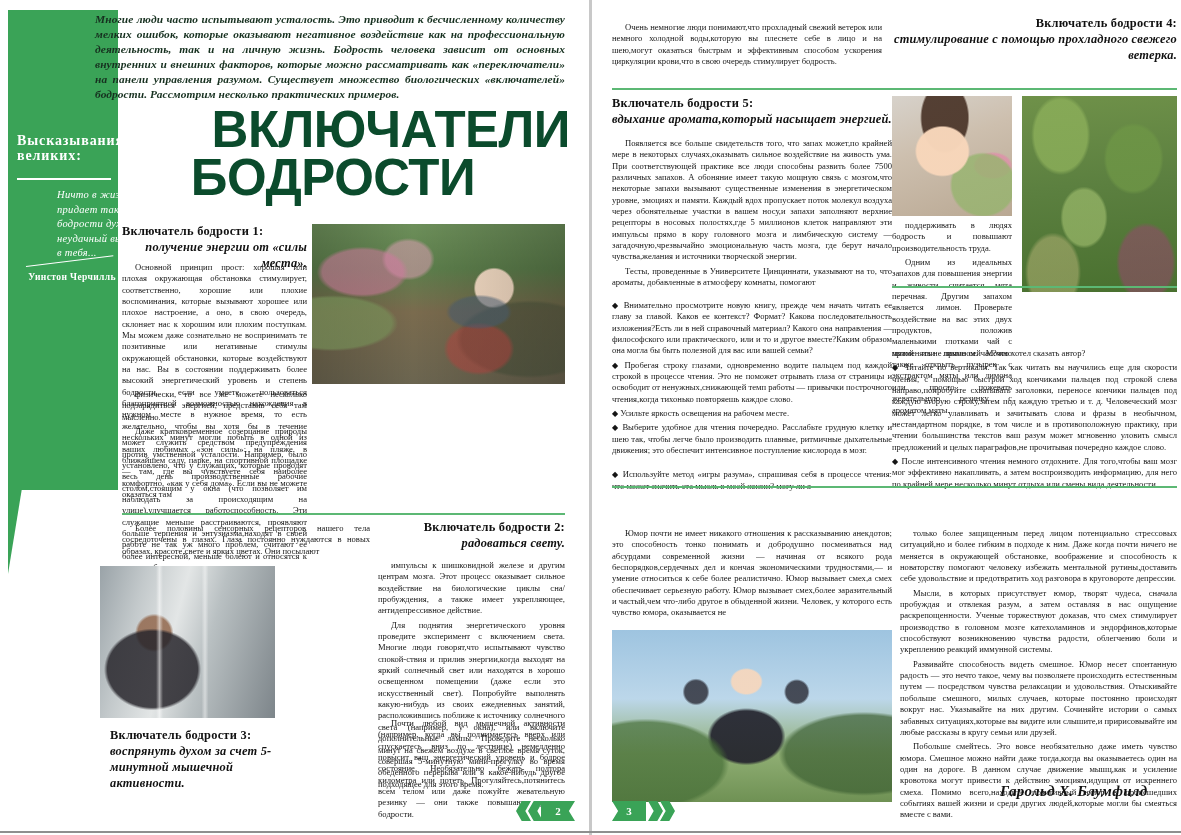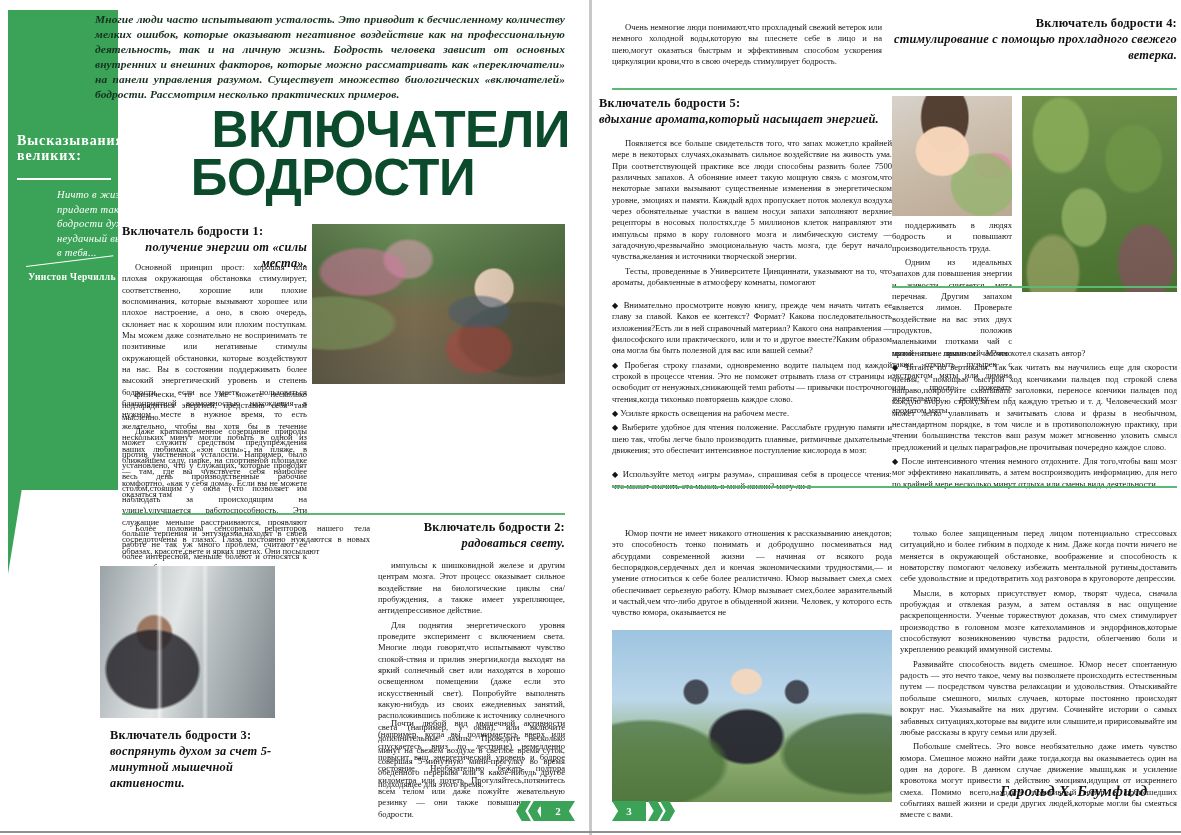--- a/index.html
+++ b/index.html
@@ -175,21 +175,21 @@
       <p>Очень немногие люди понимают,что прохладный свежий ветерок или немного холодной воды,которую вы плеснете себе в лицо и на шею,могут оказаться быстрым и эффективным способом ускорения циркуляции крови,что в свою очередь стимулирует бодрость.</p>
     </div>
 
     <div class="hd" style="position:absolute;left:300px;top:16px;width:285px;">
       <span class="hd-num" style="text-align:right;">Включатель бодрости 4:</span>
       <span class="hd-sub">стимулирование с помощью прохладного свежего ветерка.</span>
     </div>
 
     <div class="rule-green" style="position:absolute;left:20px;top:88px;width:565px;"></div>
 
-    <div class="hd sub-left" style="position:absolute;left:7px;top:96px;width:280px;">
+    <div class="hd sub-left" style="position:absolute;left:20px;top:96px;width:280px;">
       <span class="hd-num">Включатель бодрости 5:</span>
       <span class="hd-sub" style="text-align:left;">вдыхание аромата,который насыщает энергией.</span>
     </div>
 
     <div class="body-col" style="position:absolute;left:20px;top:138px;width:280px;">
       <p>Появляется все больше свидетельств  того, что запах может,по крайней мере в некоторых случаях,оказывать сильное воздействие на живость ума. При соответствующей практике все люди способны развить более 7500 различных запахов. А обоняние имеет такую мощную связь с мозгом,что некоторые запахи вызывают существенные изменения в энергетическом уровне, эмоциях и памяти. Каждый вдох пропускает поток молекул воздуха через обонятельные участки в вашем носу,и запахи заполняют верхние рецепторы в носовых полостях,где 5 миллионов клеток направляют эти импульсы прямо в кору головного мозга и лимбическую систему — загадочную,чрезвычайно эмоциональную часть мозга, где берут начало чувства,желания и источники творческой энергии.</p>
       <p style="margin-top:3px;">Тесты, проведенные в Университете Цинциннати, указывают на то, что ароматы, добавленные в атмосферу комнаты, помогают</p>
     </div>
 
     <div class="photo" style="left:300px;top:96px;width:120px;height:120px;">
@@ -216,21 +216,21 @@
       <p style="margin-top:3px;">Одним из идеальных запахов для повышения энергии и живости считается мята перечная. Другим запахом является лимон. Проверьте воздействие на вас этих двух продуктов, положив маленькими глотками чай с мятой или лимоном. Можно также открыть пузырек с экстрактом мяты или лимона или просто пожевать жевательную резинку с ароматом мяты.</p>
     </div>
 
     <div class="rule-green" style="position:absolute;left:300px;top:286px;width:285px;"></div>
 
 
     <div class="body-col bullets" style="position:absolute;left:20px;top:300px;width:280px;">
       <p style="text-indent:0;"><span class="dia">◆&nbsp;</span><span>Внимательно просмотрите новую книгу, прежде чем начать читать ее главу за главой. Каков ее контекст? Формат? Какова последовательность изложения?Есть ли в ней справочный материал? Какого она направления — философского или практического, или и то и другое вместе?Каким образом она могла бы быть полезной для вас или вашей семьи?</span></p>
       <p style="text-indent:0;margin-top:3px;"><span class="dia">◆&nbsp;</span><span>Пробегая строку глазами, одновременно водите пальцем под каждой строкой в процессе чтения. Это не поможет отрывать глаза от страницы и освободит от ненужных,снижающей темп работы — привычки построчного чтения,когда тихонько повторяешь каждое слово.</span></p>
       <p style="text-indent:0;margin-top:3px;"><span class="dia">◆&nbsp;</span><span>Усильте яркость освещения на рабочем месте.</span></p>
-      <p style="text-indent:0;margin-top:3px;"><span class="dia">◆&nbsp;</span><span>Выберите удобное для чтения положение. Расслабьте грудную памяти и шею так, чтобы легче было производить плавные, ритмичные дыхательные движения; это обеспечит интенсивное поступление кислорода в мозг.</span></p>
+      <p style="text-indent:0;margin-top:3px;"><span class="dia">◆&nbsp;</span><span>Выберите удобное для чтения почередно. Расслабьте грудную клетку и шею так, чтобы легче было производить плавные, ритмичные дыхательные движения; это обеспечит интенсивное поступление кислорода в мозг.</span></p>
       <p style="text-indent:0;margin-top:13px;"><span class="dia">◆&nbsp;</span><span>Используйте метод «игры разума», спрашивая себя в процессе чтения: что может значить эта мысль в моей жизни? могу ли я</span></p>
     </div>
 
     <div class="body-col bullets" style="position:absolute;left:300px;top:348px;width:285px;">
       <p style="text-indent:0;">применять не прямо сейчас?что хотел сказать автор?</p>
       <p style="text-indent:0;margin-top:3px;"><span class="dia">◆&nbsp;</span><span>Читайте по вертикали. Так как читать вы научились еще для скорости чтения, с помощью быстрой ход кончиками пальцев под строкой слева направо,попробуйте схватывать заголовки, переносе кончики пальцев под каждую вторую строку,затем под каждую третью и т. д. Человеческий мозг может легко улавливать и зачитывать слова и фразы в необычном, нестандартном порядке, в том числе и в противоположную практику, при чтении большинства текстов ваш разум может мгновенно уловить смысл предложений и целых параграфов,не прочитывая почередно каждое слово.</span></p>
       <p style="text-indent:0;margin-top:3px;"><span class="dia">◆&nbsp;</span><span>После интенсивного чтения немного отдохните. Для того,чтобы ваш мозг мог эффективно накапливать, а затем воспроизводить информацию, для него по крайней мере несколько минут отдыха или смены вида деятельности.</span></p>
     </div>
 
     <div class="rule-green" style="position:absolute;left:20px;top:486px;width:565px;"></div>

